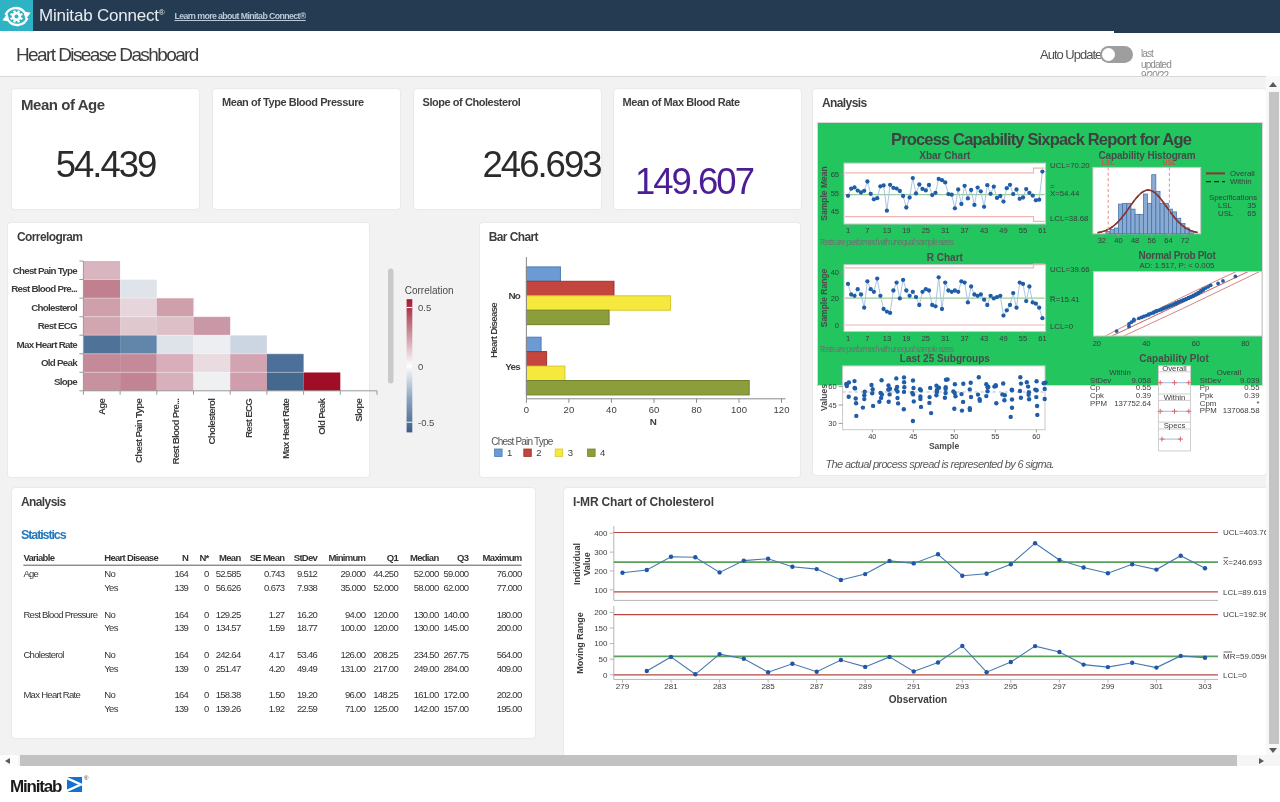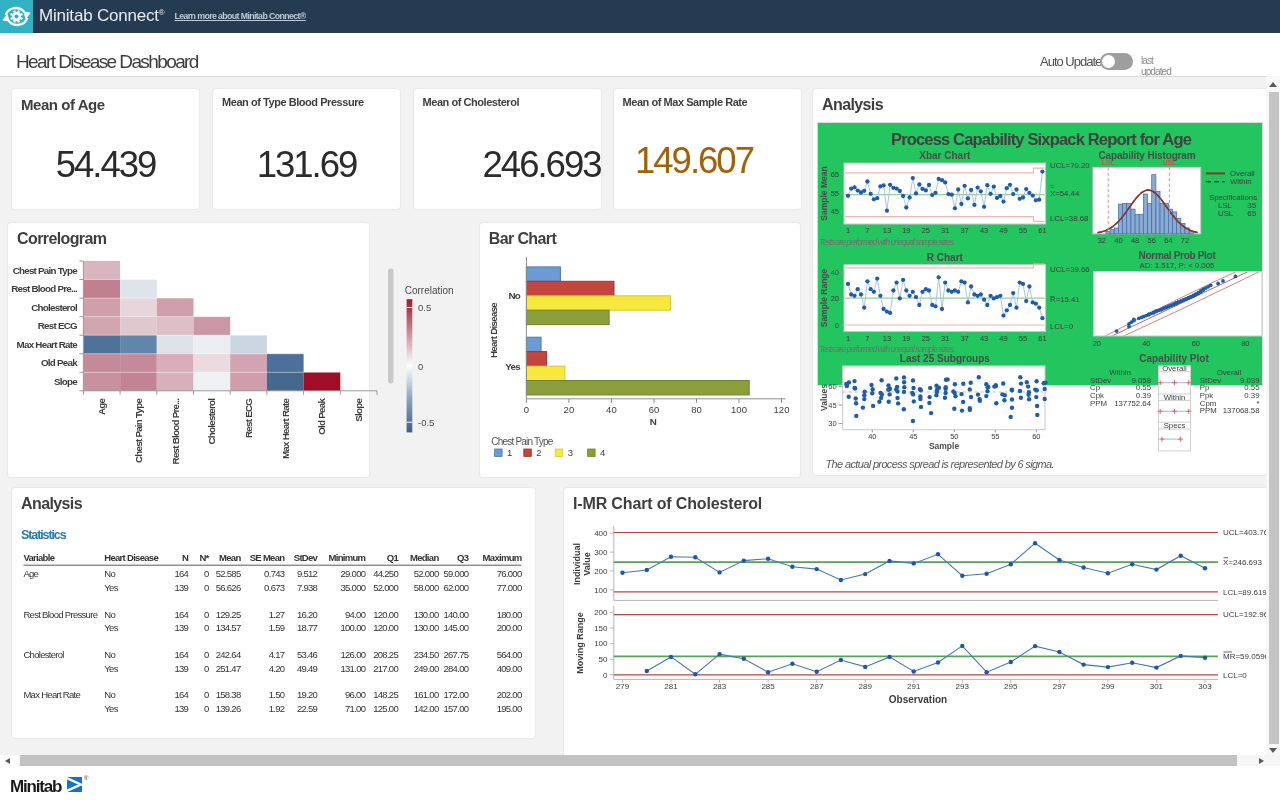--- a/index.html
+++ b/index.html
@@ -1,17 +1,17 @@
 <!DOCTYPE html>
 <html><head><meta charset="utf-8"><style>
 *{margin:0;padding:0;box-sizing:border-box}
 body{font-family:"Liberation Sans",sans-serif;width:1280px;height:802px;overflow:hidden;background:#fff;position:relative}
 .abs{position:absolute}
 .card{position:absolute;background:#fff;border-radius:3px;box-shadow:0 0 2px rgba(0,0,0,.12)}
-.ctitle{position:absolute;left:9px;top:7px;font-size:16px;font-weight:bold;color:#3e3e3e;letter-spacing:-0.6px}
+.ctitle{position:absolute;left:9px;top:7px;font-size:12px;font-weight:bold;color:#3e3e3e;letter-spacing:-0.6px}
 </style></head>
 <body>
 <div class="abs" style="left:0;top:0;width:1280px;height:33px;background:#253b52">
   <svg width="33" height="33" viewBox="0 0 33 33" style="position:absolute;left:0;top:0">
       <rect width="33" height="33" fill="#2fb3c4"></rect>
       <g stroke="#fff" fill="none" stroke-width="2.3">
         <path d="M 5.6 15.2 A 10.9 10.9 0 0 1 24.4 12.2"></path>
         <path d="M 27.4 17.8 A 10.9 10.9 0 0 1 8.6 20.8"></path>
       </g>
       <path d="M 23.2 11.2 L 30.6 12.8 L 25.6 19.3 Z" fill="#fff"></path>
@@ -25,45 +25,44 @@
         <line x1="14.19" y1="15.54" x2="10.59" y2="14.05"></line>
         <line x1="15.54" y1="14.19" x2="14.05" y2="10.59"></line>
         <line x1="17.46" y1="14.19" x2="18.95" y2="10.59"></line>
         <line x1="18.81" y1="15.54" x2="22.41" y2="14.05"></line>
       </g>
       <circle cx="16.5" cy="16.5" r="2.0" fill="#2fb3c4"></circle>
     </svg>
   <div class="abs" style="left:39px;top:6px;font-size:17px;color:#e8edf2;letter-spacing:-0.2px">Minitab Connect<span style="font-size:8px;vertical-align:6px">®</span></div>
   <div class="abs" style="left:174.5px;top:11px;font-size:8.8px;font-weight:bold;color:#b9cbd8;letter-spacing:-0.62px;text-decoration:underline">Learn more about Minitab Connect®</div>
 </div>
-<div class="abs" style="left:0;top:38px;width:1114px;height:43px;background:#fff">
+<div class="abs" style="left:0;top:31px;width:1114px;height:43px;background:#fff">
   <div class="abs" style="left:16px;top:12.5px;font-size:19px;color:#3d3d3d;letter-spacing:-1.6px">Heart Disease Dashboard</div>
   <div class="abs" style="left:1040px;top:16px;font-size:13px;color:#4f4f4f;letter-spacing:-1.0px">Auto Update</div>
   <div class="abs" style="left:1100px;top:14.5px;width:33px;height:17px;background:#9e9e9e;border-radius:9px">
     <div class="abs" style="left:2px;top:2px;width:13px;height:13px;background:#fff;border-radius:50%"></div>
   </div>
   <div class="abs" style="left:1141px;top:17px;font-size:10px;color:#8c8c8c;letter-spacing:-0.9px">last updated 9/20/22, 12:45:23 PM</div>
 </div>
 <div class="abs" style="left:0;top:76px;width:1280px;height:679px;background:#f2f2f2;border-top:1px solid #d9d9d9">
 </div>
 <div class="card" style="left:12px;top:88.5px;width:187px;height:120px">
     <div class="ctitle" style="font-size:15px;letter-spacing:-0.45px">Mean of Age</div>
     <div class="abs" style="left:0;top:55px;width:187px;text-align:center;font-size:36.5px;letter-spacing:-2.0px;color:#2b2b2b">54.439</div>
   </div>
 <div class="card" style="left:213px;top:88.5px;width:187px;height:120px">
     <div class="ctitle" style="font-size:11px;letter-spacing:-0.45px">Mean of Type Blood Pressure</div>
-    <div class="abs" style="left:0;top:55px;width:187px;text-align:center;font-size:36.5px;letter-spacing:-2.0px;color:#2b2b2b">131.69</div>
   </div>
 <div class="card" style="left:413.5px;top:88.5px;width:187px;height:120px">
-    <div class="ctitle" style="font-size:11px;letter-spacing:-0.45px">Mean of Cholesterol</div>
+    <div class="ctitle" style="font-size:11px;letter-spacing:-0.45px">Slope of Cholesterol</div>
     <div class="abs" style="left:0;top:55px;width:187px;text-align:right;font-size:36.5px;letter-spacing:-2.0px;color:#2b2b2b">246.693</div>
   </div>
 <div class="card" style="left:613.5px;top:88.5px;width:187px;height:120px">
-    <div class="ctitle" style="font-size:11px;letter-spacing:-0.45px">Mean of Max Sample Rate</div>
-    <div class="abs" style="left:0;top:51px;width:161px;text-align:center;font-size:36.5px;letter-spacing:-2.0px;color:#a16207">149.607</div>
+    <div class="ctitle" style="font-size:11px;letter-spacing:-0.45px">Mean of Max Blood Rate</div>
+    <div class="abs" style="left:0;top:72px;width:161px;text-align:center;font-size:36.5px;letter-spacing:-2.0px;color:#4c1d95">149.607</div>
   </div>
 <div class="card" style="left:813px;top:88.5px;width:453px;height:386.5px">
   <div class="ctitle">Analysis</div>
   <div class="abs" style="left:4px;top:33px;width:446px;height:264px;border:1px solid #d8d8d8;background:#22c55e">
     <svg width="446" height="348" viewBox="0 0 446 348" style="position:absolute;left:0;top:0">
         <text x="223" y="22" text-anchor="middle" font-size="16.5" font-weight="bold" fill="#404040" letter-spacing="-0.83">Process Capability Sixpack Report for Age</text>
         <text x="126.8" y="36" text-anchor="middle" font-size="10" font-weight="bold" fill="#4a4a4a">Xbar Chart</text>
         <rect x="26" y="40.1" width="201.6" height="60.9" fill="#fff" stroke="#c9c9c9" stroke-width="1"></rect>
         <polyline points="27,49.9 215.5,49.9 215.5,45.2 226.6,45.2" fill="none" stroke="#f0b6b2" stroke-width="1.2"></polyline>
         <polyline points="27,93.6 215.5,93.6 215.5,98.3 226.6,98.3" fill="none" stroke="#f0b6b2" stroke-width="1.2"></polyline>

